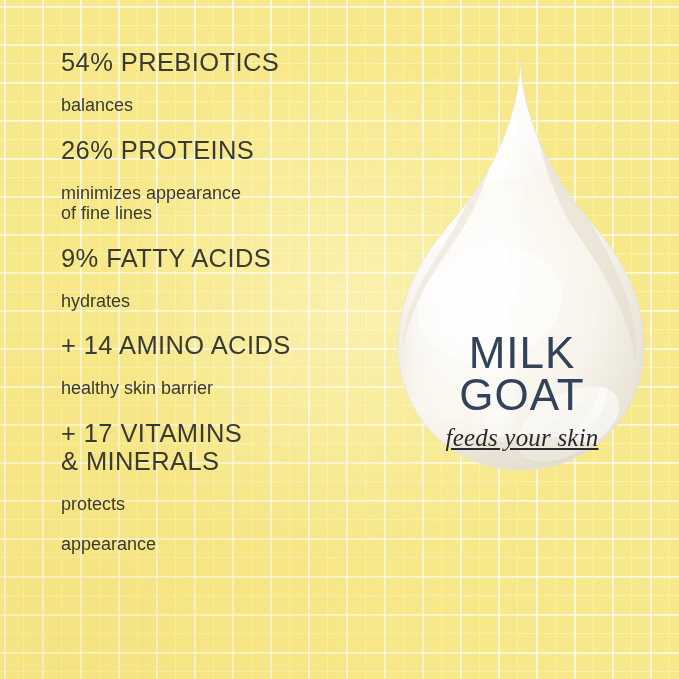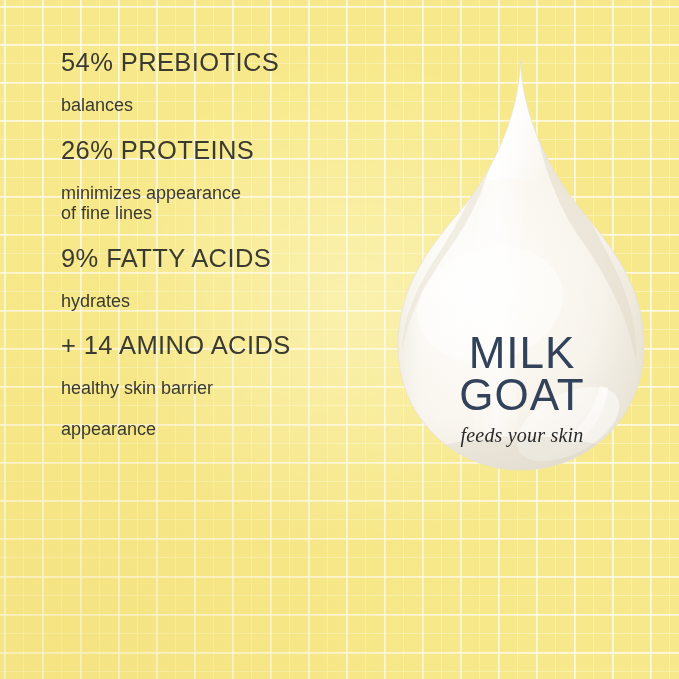--- a/index.html
+++ b/index.html
@@ -113,25 +113,26 @@
     letter-spacing: 1.0px;
     color: #32425a;
     font-weight: 400;
   }
   #brand-line-2 {
     margin-top: 2px;
   }
   #brand-tagline {
     font-family: "Liberation Serif", serif;
     font-style: italic;
-    font-size: 20px;
+    font-size: 25px;
     line-height: 1.1;
     letter-spacing: 0.2px;
     color: #2a2a2a;
     margin-top: 8px;
+    text-decoration: underline;
   }
 </style>
 </head>
 <body>
 
 <div id="infographic">
 
   <div id="grid-background"></div>
   <div id="background-glow"></div>
 
@@ -151,20 +152,25 @@
     <div class="benefit-item">
       <div class="benefit-title">9% FATTY ACIDS</div>
       <div class="benefit-sub">hydrates</div>
     </div>
 
     <div class="benefit-item">
       <div class="benefit-title">+ 14 AMINO ACIDS</div>
       <div class="benefit-sub">healthy skin barrier</div>
     </div>
 
+    <div class="benefit-item">
+      <div class="benefit-title">+ 17 VITAMINS
+&amp; MINERALS</div>
+      <div class="benefit-sub">protects</div>
+    </div>
 
     <div class="benefit-item">
       <div class="benefit-sub">appearance</div>
     </div>
 
   </div>
 
   <div id="droplet-graphic">
     <svg viewBox="0 0 300 510" xmlns="http://www.w3.org/2000/svg">
       <defs>

